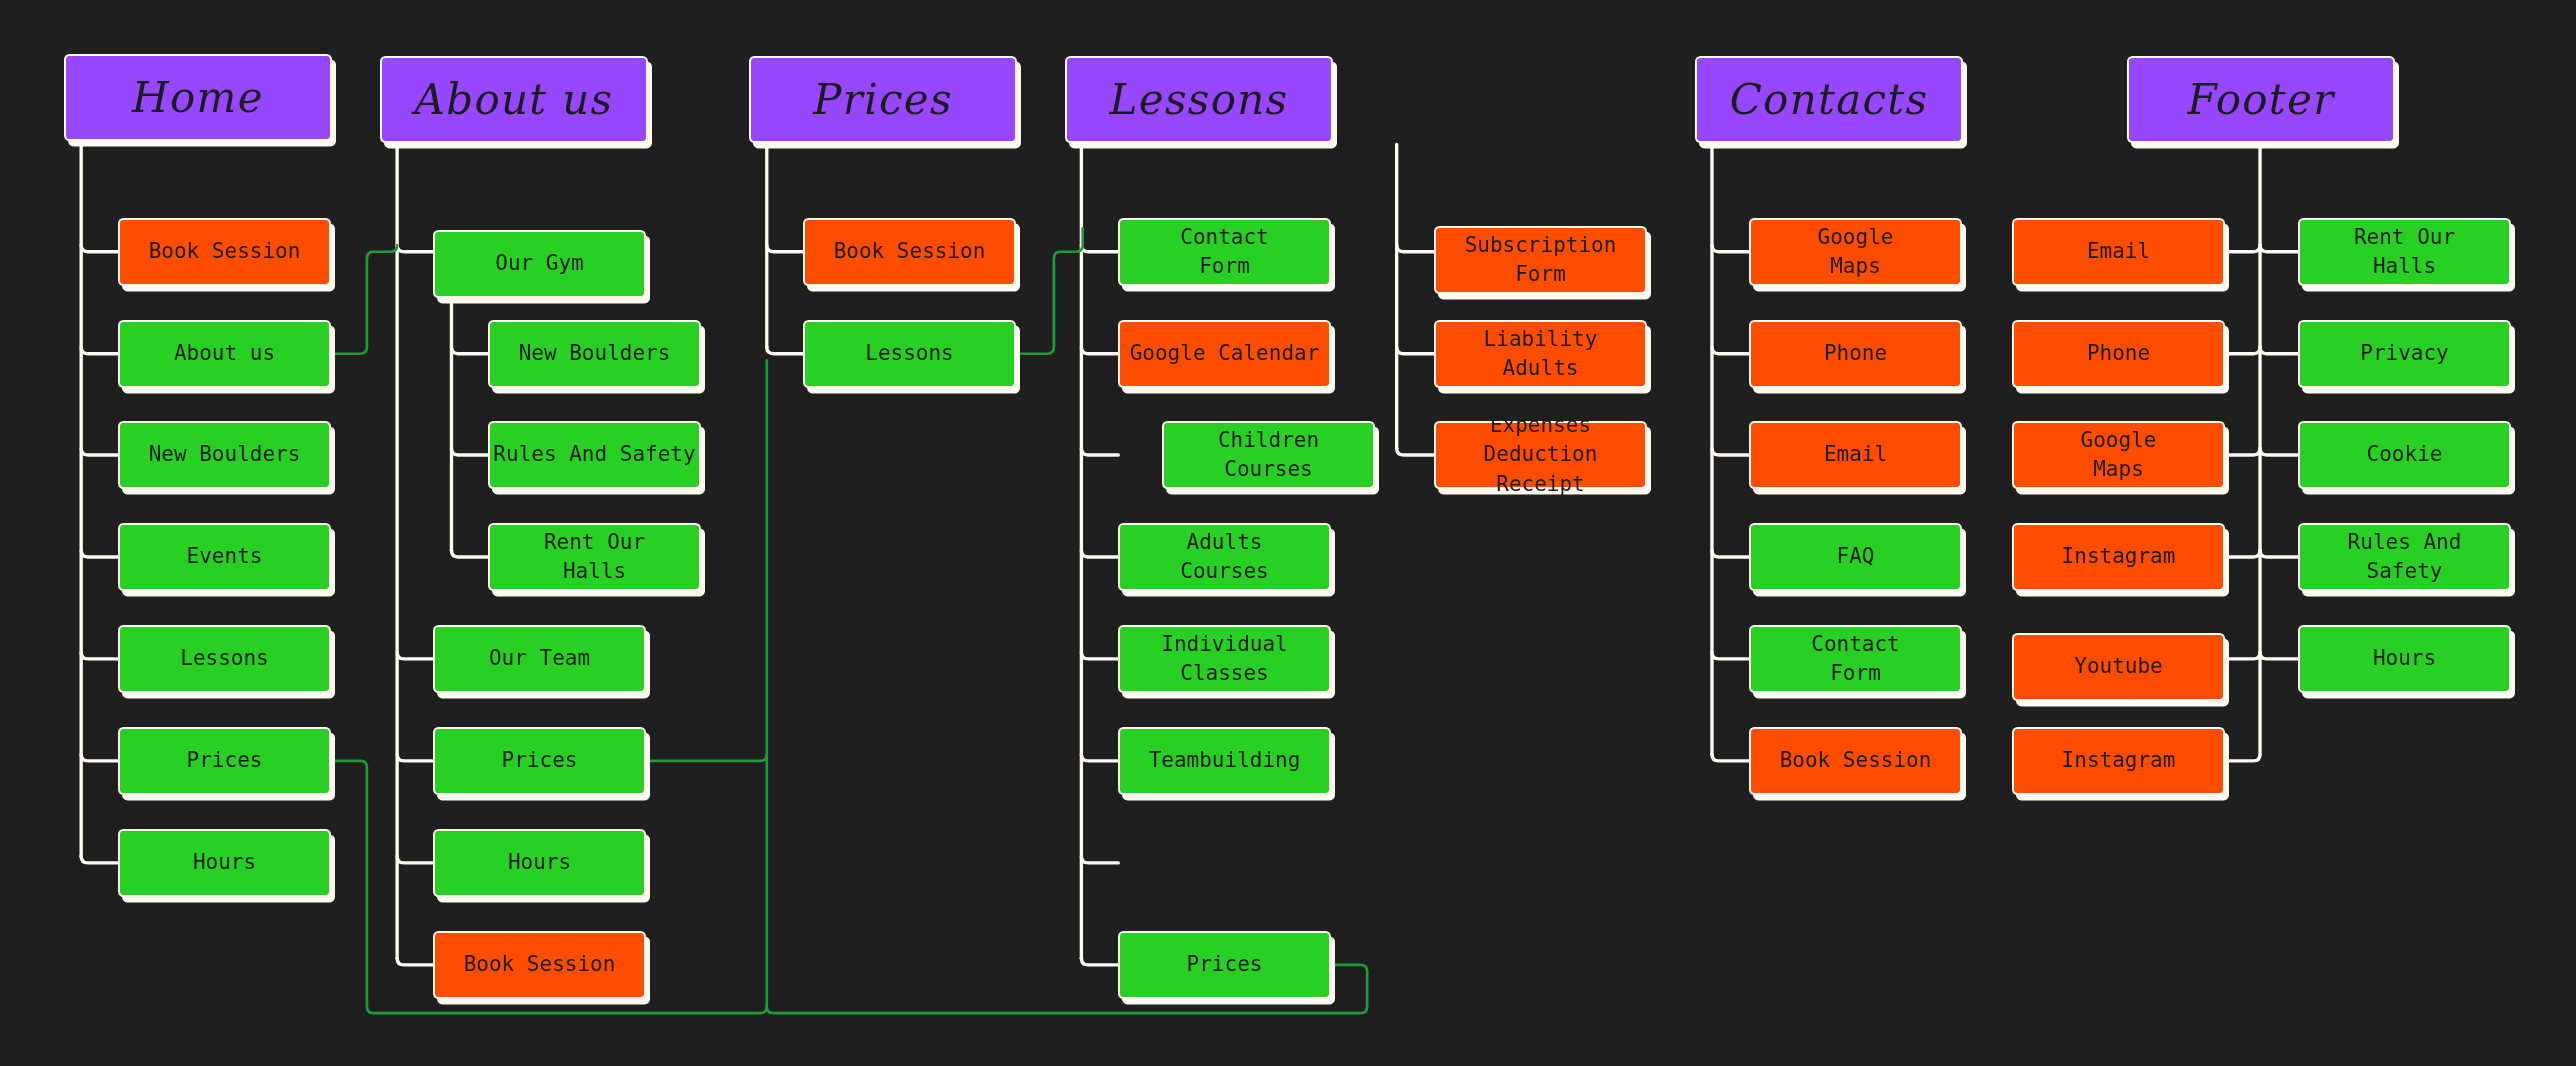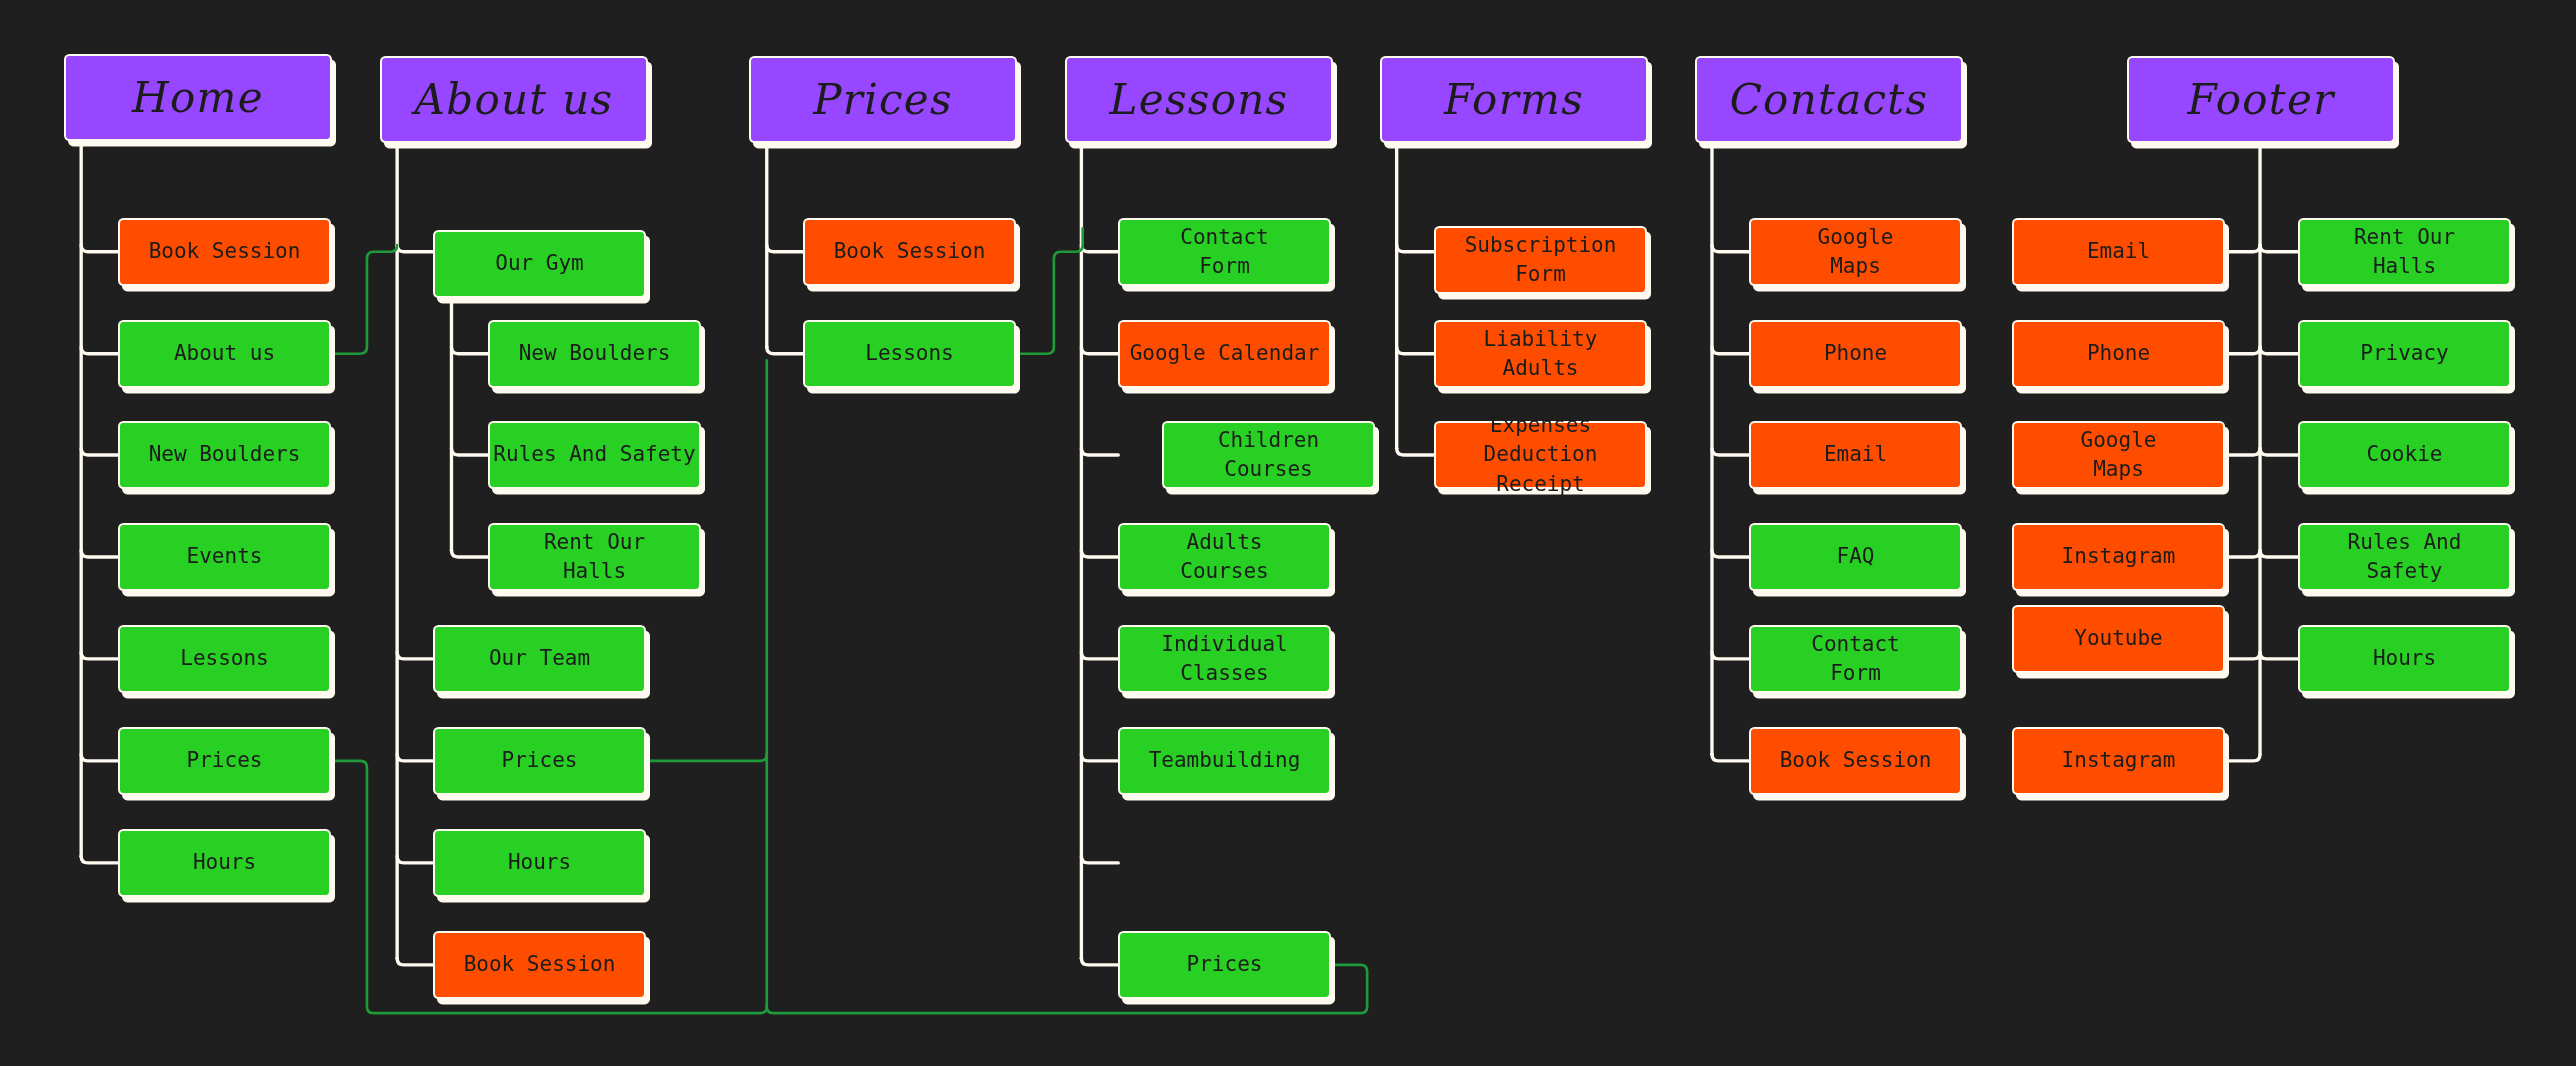--- a/index.html
+++ b/index.html
@@ -115,21 +115,20 @@
   <div class="node child orange" style="left:1118px;top:320px;">Google Calendar</div>
   <div class="node child green" style="left:1118px;top:421px;margin-left:44px;">Children
 Courses</div>
   <div class="node child green" style="left:1118px;top:523px;">Adults
 Courses</div>
   <div class="node child green" style="left:1118px;top:625px;">Individual
 Classes</div>
   <div class="node child green" style="left:1118px;top:727px;">Teambuilding</div>
   <div class="node child green" style="left:1118px;top:931px;">Prices</div>
 
-  <div class="node header" style="left:1380px;top:56px;">Forms</div>
   <div class="node child orange" style="left:1434px;top:218px;margin-top:8px;">Subscription
 Form</div>
   <div class="node child orange" style="left:1434px;top:320px;">Liability
 Adults</div>
   <div class="node child orange" style="left:1434px;top:421px;">Expenses Deduction
 Receipt</div>
 
   <div class="node header" style="left:1695px;top:56px;">Contacts</div>
   <div class="node child orange" style="left:1749px;top:218px;">Google
 Maps</div>
@@ -139,21 +138,21 @@
   <div class="node child green" style="left:1749px;top:625px;">Contact
 Form</div>
   <div class="node child orange" style="left:1749px;top:727px;">Book Session</div>
 
   <div class="node header" style="left:2127px;top:56px;">Footer</div>
   <div class="node child orange" style="left:2012px;top:218px;">Email</div>
   <div class="node child orange" style="left:2012px;top:320px;">Phone</div>
   <div class="node child orange" style="left:2012px;top:421px;">Google
 Maps</div>
   <div class="node child orange" style="left:2012px;top:523px;">Instagram</div>
-  <div class="node child orange" style="left:2012px;top:605px;text-align:center;">Youtube</div>
+  <div class="node child orange" style="left:2012px;top:633px;text-align:center;">Youtube</div>
   <div class="node child orange" style="left:2012px;top:727px;">Instagram</div>
   <div class="node child green" style="left:2298px;top:218px;">Rent Our
 Halls</div>
   <div class="node child green" style="left:2298px;top:320px;">Privacy</div>
   <div class="node child green" style="left:2298px;top:421px;">Cookie</div>
   <div class="node child green" style="left:2298px;top:523px;">Rules And
 Safety</div>
   <div class="node child green" style="left:2298px;top:625px;">Hours</div>
 </div>
 

